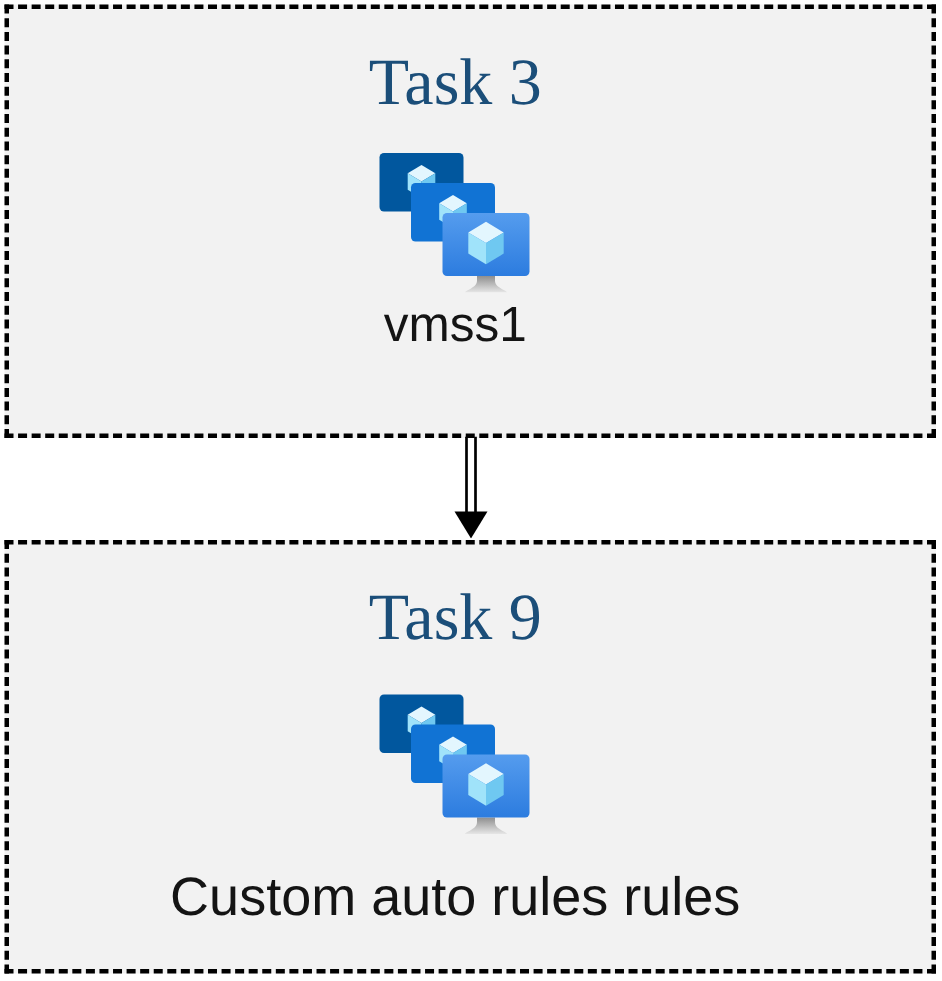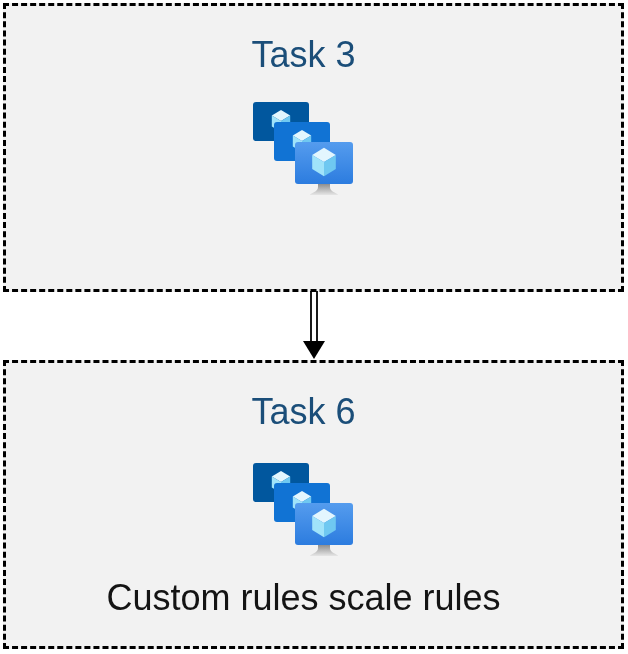--- a/index.html
+++ b/index.html
@@ -21,24 +21,25 @@
     border: 3px dashed #000000;
     display: flex;
     flex-direction: column;
     align-items: center;
     padding-right: 20px; 
   }
   .task-box-1 { top: 3px; }
   .task-box-2 { top: 360px; }
   .task-title {
     margin: 28px 0 0 0;
-    font-size: 36px;
+    font-size: 44px;
     font-weight: 400;
     line-height: 41px;
     color: #1b4e79;
+    font-family: Liberation Serif, serif;
   }
   .icon-wrap { margin-top: 24px; width: 104px; height: 96px; }
   .task-box-2 .icon-wrap { margin-top: 28px; }
   .vm-label {
     font-size: 33px;
     line-height: 36px;
     color: #141414;
   }
   .vm-label.first { margin-top: 3px; }
   .caption {
@@ -88,31 +89,32 @@
 
 <div class="canvas">
 
   <section class="task-box task-box-1">
     <h2 class="task-title">Task 3</h2>
     <div class="icon-wrap">
       <svg width="104" height="96" viewBox="0 0 104 96">
         <use href="#vmss-icon"></use>
       </svg>
     </div>
+    <div class="vm-label first">vmss1</div>
   </section>
 
   <svg class="flow-arrow" viewBox="0 0 26 68">
     <line x1="10" y1="0" x2="10" y2="53" stroke="#000000" stroke-width="1.8"></line>
     <line x1="16" y1="0" x2="16" y2="53" stroke="#000000" stroke-width="1.8"></line>
     <polygon points="2,50 24,50 13,68" fill="#000000"></polygon>
   </svg>
 
   <section class="task-box task-box-2">
-    <h2 class="task-title">Task 6</h2>
+    <h2 class="task-title">Task 9</h2>
     <div class="icon-wrap">
       <svg width="104" height="96" viewBox="0 0 104 96">
         <use href="#vmss-icon"></use>
       </svg>
     </div>
-    <div class="caption">Custom rules scale rules</div>
+    <div class="caption">Custom auto rules rules</div>
   </section>
 
 </div>
 
 </body></html>

